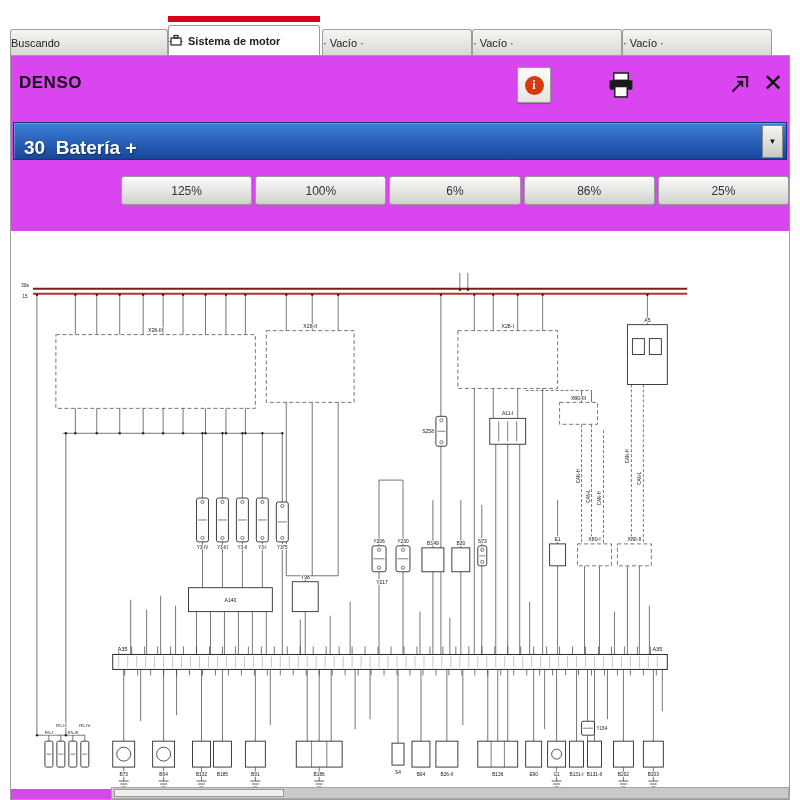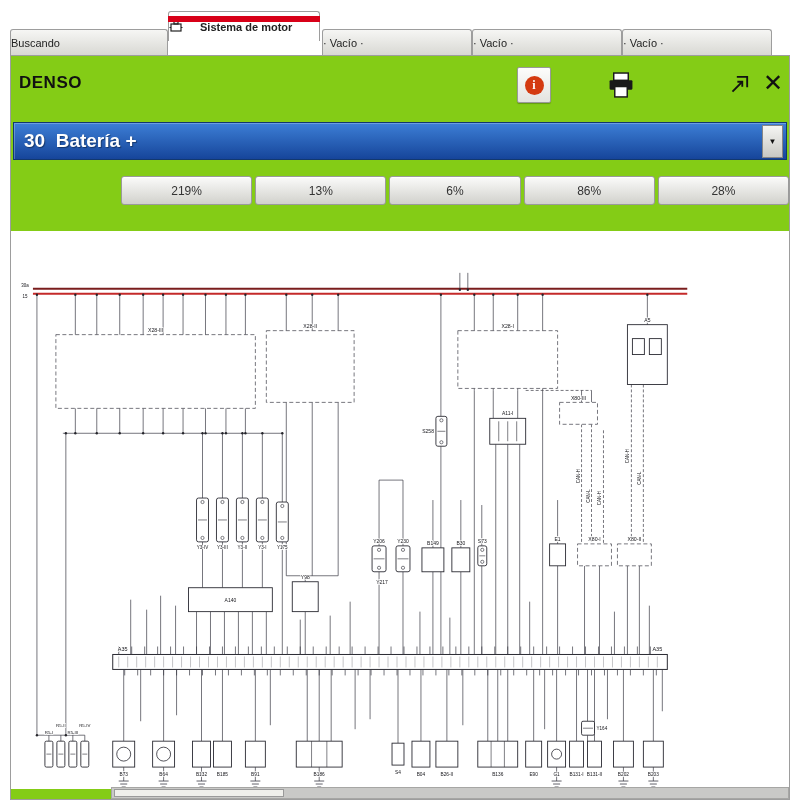--- a/index.html
+++ b/index.html
@@ -1,29 +1,29 @@
 <!DOCTYPE html>
 <html><head>
 <meta charset="utf-8">
 <style>
   *{box-sizing:border-box;margin:0;padding:0}
   html,body{width:800px;height:800px}
   body{position:relative;background:#fff;font-family:"Liberation Sans","DejaVu Sans",sans-serif;overflow:hidden}
   .accent{position:absolute;left:168px;top:16px;width:152px;height:6px;background:#d80018;z-index:6}
   .tab{position:absolute;top:29px;height:27px;background:linear-gradient(#f6f6f4,#d7d7d2);border:1px solid #9d9d9d;border-bottom:none;display:flex;align-items:center;justify-content:flex-start;font-size:11px;color:#222;border-radius:3px 3px 0 0;cursor:pointer}
-  .tab.active{top:11px;height:30px;background:#fff;font-weight:bold;z-index:5;gap:17px}
-  .panel{position:absolute;left:10px;top:55px;width:780px;height:745px;background:#84cc16;border:1px solid #9d9d9d;z-index:2}
+  .tab.active{top:25px;height:30px;background:#fff;font-weight:bold;z-index:5;gap:5px}
+  .panel{position:absolute;left:10px;top:55px;width:780px;height:745px;background:#d946ef;border:1px solid #9d9d9d;z-index:2}
   .brand{position:absolute;left:8px;top:17px;font-size:17px;font-weight:bold;color:#111;letter-spacing:.5px}
   .info-btn{position:absolute;left:506px;top:11px;width:34px;height:36px;border:1px solid #999;border-radius:2px;background:linear-gradient(#fdfdfc,#e3e3df);box-shadow:0 1px 1px rgba(0,0,0,.25);display:flex;align-items:center;justify-content:center;cursor:pointer}
   .info-circle{width:19px;height:19px;border-radius:50%;background:#d43a10;color:#fff;font-weight:bold;font-size:12px;display:flex;align-items:center;justify-content:center;font-family:"Liberation Serif",serif}
   .tool-btn{position:absolute;display:flex;align-items:center;justify-content:center;background:transparent;border:none;cursor:pointer}
   .print-btn{left:592px;top:13px;width:36px;height:32px}
   .resize-btn{left:714px;top:14px;width:28px;height:30px}
   .close-btn{left:746px;top:9px;width:32px;height:36px;font-size:24px;color:#111}
-  .selector{position:absolute;left:2px;top:66px;width:774px;height:38px;background:linear-gradient(#3d7fd6,#16459a);border:1px solid #12386f;box-shadow:inset 1px 1px 0 rgba(255,255,255,.25);display:flex;align-items:center;cursor:pointer}
+  .selector{position:absolute;left:2px;top:66px;width:774px;height:38px;background:linear-gradient(#3d7fd6,#16459a);border:1px solid #12386f;box-shadow:inset 1px 1px 0 rgba(255,255,255,.25);display:flex;align-items:flex-end;cursor:pointer}
   .selector-value{color:#fff;font-size:19px;font-weight:bold;padding-left:10px;text-shadow:1px 1px 1px rgba(0,0,0,.4);white-space:pre}
   .dd-btn{position:absolute;right:3px;top:2px;width:21px;height:33px;background:linear-gradient(#f5f5f3,#c8c8c3);border:1px solid #868686;display:flex;align-items:center;justify-content:center;font-size:8px;color:#111;cursor:pointer}
   .zoom{position:absolute;left:110px;top:120px;width:668px;height:29px;display:flex;gap:3px}
   .zoom button{flex:1;background:linear-gradient(#fbfbfa,#d1d1cc);border:1px solid #9a9a9a;border-radius:3px;font-size:12px;color:#333;font-family:inherit;cursor:pointer;box-shadow:inset 0 1px 0 #fff}
   #diagram-svg{position:absolute;left:0;top:175px;background:#fff}
   .hscroll{position:absolute;left:100px;top:731px;width:678px;height:12px;background:#c9c9c7;border:1px solid #a6a6a4}
   .hthumb{position:absolute;left:2px;top:1px;width:170px;height:8px;background:#efefeb;border:1px solid #9a9a9a}
 </style>
 </head>
 <body>
@@ -91,25 +91,25 @@
   </div>
 
   <div class="selector">
     <span class="selector-value">30  Batería +</span>
     <span class="dd-btn">
       <span>▼</span>
     </span>
   </div>
 
   <div class="zoom">
-    <button>219%</button>
-    <button>13%</button>
+    <button>125%</button>
+    <button>100%</button>
     <button>6%</button>
     <button>86%</button>
-    <button>28%</button>
+    <button>25%</button>
   </div>
 
   <svg id="diagram-svg" width="778" height="558" viewBox="10 230 780 560" preserveAspectRatio="none">
       <line x1="32" y1="288" x2="688" y2="288" stroke="#7a1d1d" stroke-width="2"></line>
       <line x1="32" y1="293" x2="688" y2="293" stroke="#c42a2a" stroke-width="2.2"></line>
       <text x="24" y="286" font-size="4.5" text-anchor="middle" fill="#15151a" stroke="#fff" stroke-width="1.4" paint-order="stroke">30a</text>
       <text x="24" y="297" font-size="4.5" text-anchor="middle" fill="#15151a" stroke="#fff" stroke-width="1.4" paint-order="stroke">15</text>
       <line x1="36" y1="294" x2="36" y2="736" stroke="#3a3a44" stroke-width="0.7"></line>
       <line x1="36" y1="736" x2="84" y2="736" stroke="#3a3a44" stroke-width="0.7"></line>
       <line x1="48" y1="736" x2="48" y2="742" stroke="#3a3a44" stroke-width="0.7"></line>

